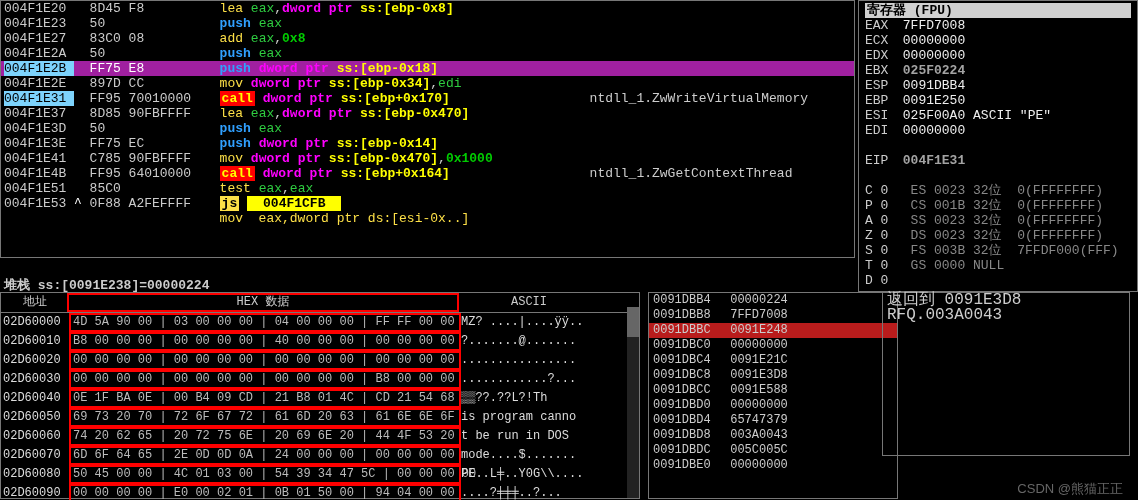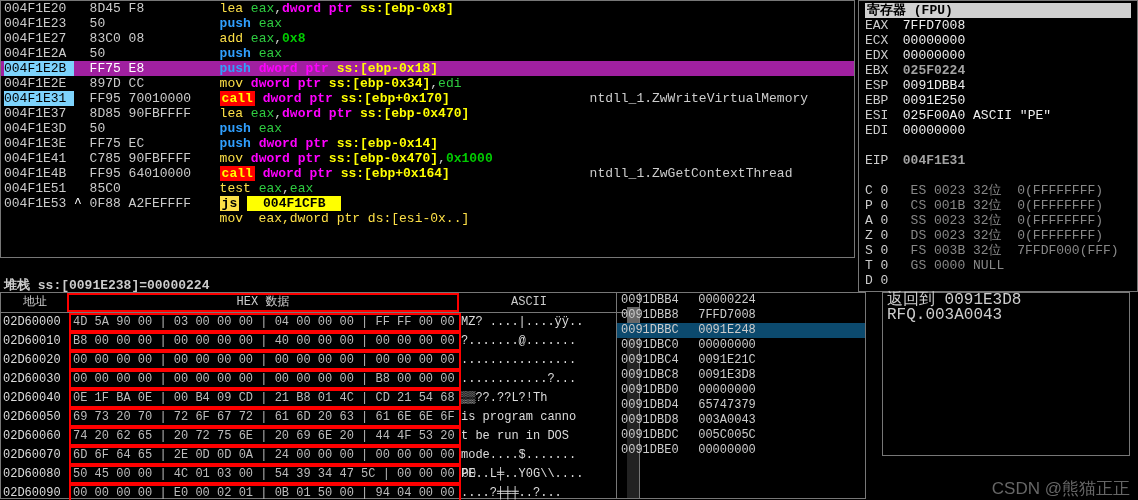--- a/index.html
+++ b/index.html
@@ -69,34 +69,34 @@
   .hrow { white-space:pre; padding-left:2px;}
   .haddr { display:inline-block; width:66px; color:#ddd;}
   .hbytes { display:inline-block; width:392px; color:#bbb;}
   .hascii { display:inline-block; width:160px; color:#ddd;}
   .redbox { border:2px solid #f00; padding:0 2px; }
   .scroll { position:absolute; right:0; top:14px; bottom:0; width:12px; background:#222; }
   .scroll .thumb { position:absolute; top:0; left:0; width:12px; height:30px; background:#666;}
 
   
   #stack1 {
-    position:absolute; left:616px; top:292px; width:250px; height:207px;
+    position:absolute; left:648px; top:292px; width:250px; height:207px;
     border:1px solid #777; font-size:12px; line-height:15px;
   }
   #stack2 {
     position:absolute; left:882px; top:292px; width:248px; height:164px;
     border:1px solid #777; font-size:16px; line-height:15px;
   }
   .srow { white-space:pre; padding-left:4px;}
   .saddr { display:inline-block; width:70px; color:#ccc;}
   .sval  { display:inline-block; width:72px; color:#ccc;}
-  .hl-full-purple { background:#0c4a6e; color:#fff;}
+  .hl-full-purple { background:#b91c1c; color:#fff;}
   .scmt { color:#ccc; }
 
-  #watermark { position:absolute; right:8px; bottom:4px; color:#666; font-family:sans-serif; font-size:17px;}
+  #watermark { position:absolute; right:15px; bottom:4px; color:#666; font-family:sans-serif; font-size:13px;}
 </style>
 </head>
 <body>
 
 <div id="disasm">
     <div class="drow "><span class="addr-cell ">004F1E20</span>  <span class="bytes-cell">8D45 F8</span><span class="asm-cell"><span class="mn-gray">lea</span> <span class="reg-grn">eax</span>,<span class="mem-ylw"><span class="mem-fu">dword ptr </span>ss:[ebp-0x8]</span></span><span class="cmt-cell"></span></div>
     <div class="drow "><span class="addr-cell ">004F1E23</span>  <span class="bytes-cell">50</span><span class="asm-cell"><span class="mn-blue">push</span> <span class="reg-grn">eax</span></span><span class="cmt-cell"></span></div>
     <div class="drow "><span class="addr-cell ">004F1E27</span>  <span class="bytes-cell">83C0 08</span><span class="asm-cell"><span class="mn-gray">add</span> <span class="reg-grn">eax</span>,<span class="num-grn">0x8</span></span><span class="cmt-cell"></span></div>
     <div class="drow "><span class="addr-cell ">004F1E2A</span>  <span class="bytes-cell">50</span><span class="asm-cell"><span class="mn-blue">push</span> <span class="reg-grn">eax</span></span><span class="cmt-cell"></span></div>
     <div class="drow hl-purple"><span class="addr-cell hl-addr">004F1E2B</span>  <span class="bytes-cell">FF75 E8</span><span class="asm-cell"><span class="mn-blue">push</span> <span class="mem-ylw"><span class="mem-fu">dword ptr </span>ss:[ebp-0x18]</span></span><span class="cmt-cell"></span></div>
@@ -139,20 +139,21 @@
     </div>
 </div>
 
 <div id="stack1">
     <div class="srow"><span class="saddr">0091DBB4</span> <span class="sval">00000224</span></div>
     <div class="srow"><span class="saddr">0091DBB8</span> <span class="sval">7FFD7008</span></div>
     <div class="srow hl-full-purple"><span class="saddr">0091DBBC</span> <span class="sval">0091E248</span></div>
     <div class="srow"><span class="saddr">0091DBC0</span> <span class="sval">00000000</span></div>
     <div class="srow"><span class="saddr">0091DBC4</span> <span class="sval">0091E21C</span></div>
     <div class="srow"><span class="saddr">0091DBC8</span> <span class="sval">0091E3D8</span></div>
+    <div class="srow"><span class="saddr">0091DBCC</span> <span class="sval">0091E588</span></div>
     <div class="srow"><span class="saddr">0091DBD0</span> <span class="sval">00000000</span></div>
     <div class="srow"><span class="saddr">0091DBD4</span> <span class="sval">65747379</span></div>
     <div class="srow"><span class="saddr">0091DBD8</span> <span class="sval">003A0043</span></div>
     <div class="srow"><span class="saddr">0091DBDC</span> <span class="sval">005C005C</span></div>
     <div class="srow"><span class="saddr">0091DBE0</span> <span class="sval">00000000</span></div>
   </div>
 <div id="stack2">
     <div class="srow"><span class="scmt"></span></div>
     <div class="srow"><span class="scmt"></span></div>
     <div class="srow hl-full-purple"><span class="scmt"></span></div>

